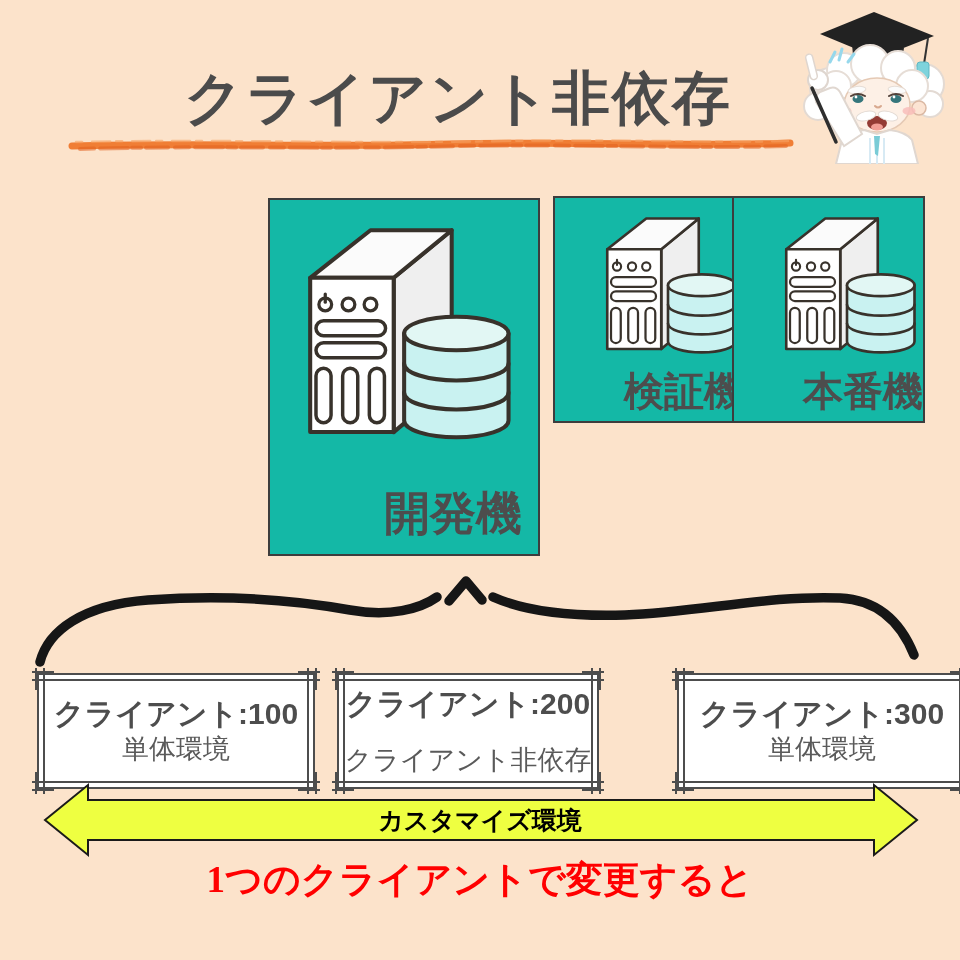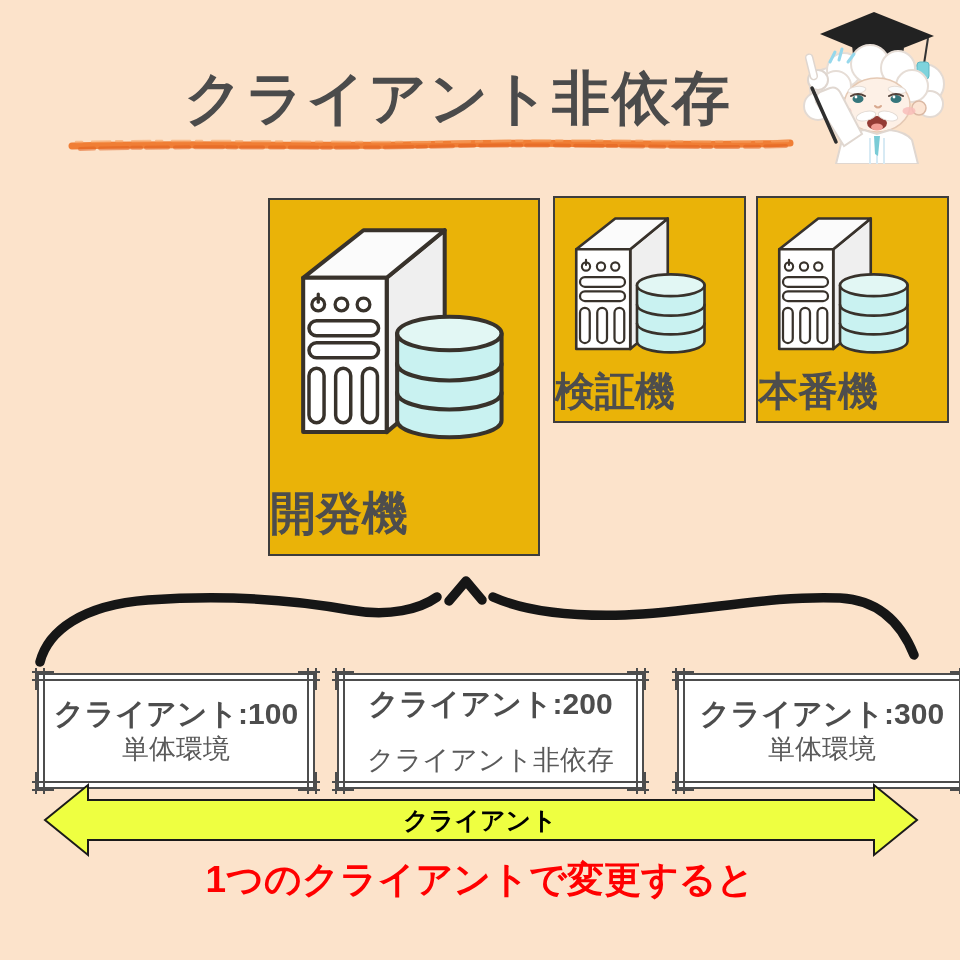--- a/index.html
+++ b/index.html
@@ -17,47 +17,47 @@
     text-align:center; font-size:58px; font-weight:bold;
     color:var(--title,#4B4B4B); letter-spacing:2px; white-space:nowrap;margin-left:28px;
   }
   .underline-svg { position:absolute; left:0; top:132px; }
 
   
   .professor-svg { position:absolute; left:778px; top:6px; }
 
   
   .machine-card {
-    position:absolute; background:#eab308;
+    position:absolute; background:#14b8a6;
     border:2px solid var(--box-border,#3D3D3D);
-    display:flex; flex-direction:column; align-items:flex-start; justify-content:space-between;
+    display:flex; flex-direction:column; align-items:flex-end; justify-content:space-between;
   }
   .machine-card.big   { left:268px; top:198px; width:272px; height:358px; padding:14px 16px 10px 0; }
   .machine-card.small { left:553px; top:196px; width:193px; height:227px; padding:10px 0 6px 0; }
-  .machine-card.small2{ left:756px; }
+  .machine-card.small2{ left:732px; }
   .machine-label {
     font-weight:bold; color:var(--label,#4D4D4D); text-align:center; line-height:1;
   }
   .big .machine-label   { font-size:46px; padding-bottom:8px; }
   .small .machine-label { font-size:40px; padding-bottom:4px; }
 
   
   .brace-svg { position:absolute; left:0; top:565px; }
   .brace-path { fill:none; stroke:var(--ink,#161616); stroke-width:9.5;
                 stroke-linecap:round; stroke-linejoin:round; }
 
   
   .client-box {
     position:absolute; top:673px; height:116px; background:#fff;
     border:2px solid var(--frame,#4D4D4D);
     display:flex; flex-direction:column; align-items:center; justify-content:center; gap:7px;text-align:right;
   }
   .client-box .inner-frame { position:absolute; inset:4px; border:2px solid var(--frame,#4D4D4D); pointer-events:none; }
   .client-box.b1 { left:37px;  width:278px; }
-  .client-box.b2 { left:337px; width:307px;gap:28px; }
+  .client-box.b2 { left:337px; width:262px;gap:28px; }
   .client-box.b3 { left:677px; width:290px; }
   .client-name { font-size:30px; font-weight:bold; color:var(--label,#4D4D4D); line-height:1; position:relative; }
   .client-env  { font-size:27px; color:var(--client-env,#5A5A5A); line-height:1; position:relative; }
   
   .tab { position:absolute; pointer-events:none; }
   .tab.v { width:10px; height:22px; border-left:2px solid var(--frame,#4D4D4D); border-right:2px solid var(--frame,#4D4D4D); }
   .tab.h { width:22px; height:10px; border-top:2px solid var(--frame,#4D4D4D); border-bottom:2px solid var(--frame,#4D4D4D); }
   .tab.v.tl { left:-4px; top:-7px; }   .tab.h.tl { left:-7px; top:-4px; }
   .tab.v.tr { right:-4px; top:-7px; }  .tab.h.tr { right:-7px; top:-4px; }
   .tab.v.bl { left:-4px; bottom:-7px; }.tab.h.bl { left:-7px; bottom:-4px; }
@@ -66,21 +66,21 @@
   
   .arrow-svg { position:absolute; left:0; top:781px; }
   .arrow-label {
     position:absolute; left:0; top:806px; width:960px; text-align:center;
     font-size:25px; font-weight:bold; color:#000; line-height:28px;
   }
 
   
   .caption {
     position:absolute; left:0; top:856px; width:960px; text-align:center;
-    font-size:37px; font-weight:bold; color:var(--caption,#FF0000); line-height:47px;
+    font-size:37px; font-weight:bold; color:var(--caption,#FF0000); line-height:47px;font-family:Liberation Serif, serif;
   }
 
   .defs-hidden { position:absolute; width:0; height:0; overflow:hidden; }
 </style>
 </head>
 <body>
 
 <svg class="defs-hidden" aria-hidden="true">
   <defs>
     <g id="server-db" stroke-linejoin="round" stroke-linecap="round">
@@ -236,19 +236,19 @@
       <span class="tab h bl"></span>
     <span class="tab v br"></span>
       <span class="tab h br"></span>
     <div class="client-name">クライアント:300</div>
     <div class="client-env">単体環境</div>
   </div>
 
   <svg class="arrow-svg" width="960" height="80">
     <polygon points="45,39 88,4 88,19 874,19 874,4 917,39 874,74 874,59 88,59 88,74" style="fill:var(--arrow-fill,#EEFF41);stroke:var(--arrow-outline,#1A1A1A);stroke-width:2" stroke-linejoin="miter"></polygon>
   </svg>
-  <div class="arrow-label">クライアント</div>
+  <div class="arrow-label">カスタマイズ環境</div>
 
   <div class="caption">
     <div>1つのクライアントで変更すると</div>
   </div>
 
 </div>
 
 </body></html>

